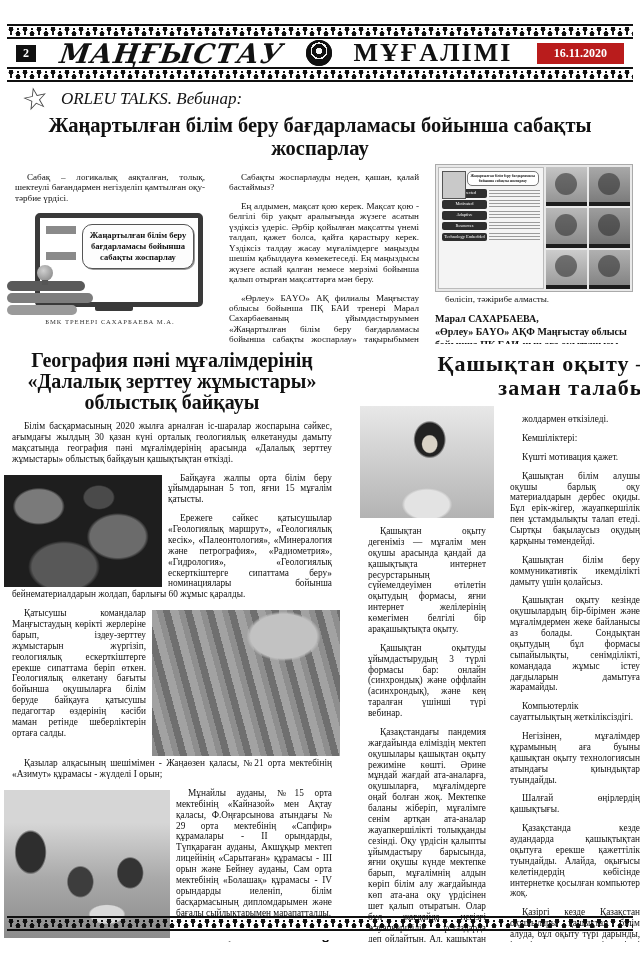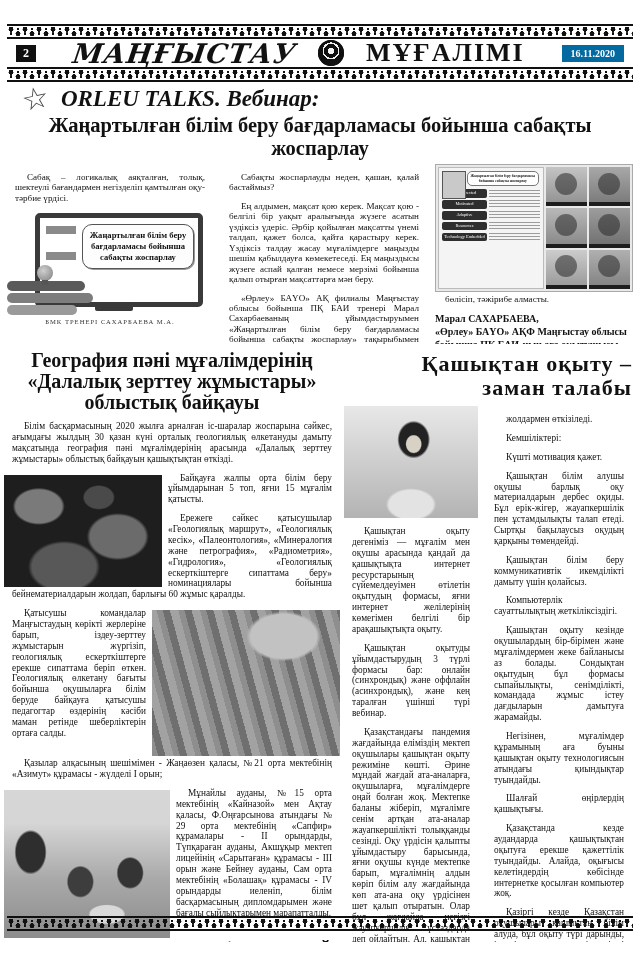--- a/index.html
+++ b/index.html
@@ -17,25 +17,25 @@
   
   .hdr{display:flex;align-items:center;height:28px;padding:0 16px;}
   .flex1{flex:1;}
   .numbox{background:#101010;color:#fff;font-weight:bold;font-size:12px;padding:1px 7px;line-height:15px;}
   .mh-script{font-style:italic;font-weight:bold;font-size:27px;letter-spacing:1px;transform:skewX(-8deg);
              font-family:"DejaVu Serif",serif;white-space:nowrap;}
   .emblem{width:26px;height:26px;border-radius:50%;margin:0 22px;
     background:radial-gradient(circle at 50% 42%, #f5f5f5 0 3px, #101010 3px 7px, #f0f0f0 7px 8.5px, #101010 8.5px 100%);
     box-shadow:inset 0 0 0 1.5px #101010;}
   .mh-bold{font-weight:bold;font-size:26px;letter-spacing:2px;white-space:nowrap;}
-  .datebox{background:#0369a1;color:#fff;font-weight:bold;font-size:10px;padding:3px 9px;}
+  .datebox{background:#b91c1c;color:#fff;font-weight:bold;font-size:12px;padding:3px 17px;}
   
   .kicker{display:flex;align-items:center;gap:12px;padding:3px 0 0 22px;height:28px;}
   .star{font-size:30px;line-height:26px;color:#444;transform:rotate(-12deg);}
-  .kicker-text{font-weight:bold;font-style:italic;font-size:23px;}
+  .kicker-text{font-weight:normal;font-style:italic;font-size:17px;}
   .lead-hl{margin:0;padding:1px 0 2px 0;text-align:center;font-size:20.5px;font-weight:bold;line-height:23px;}
   .lead-cols{display:grid;grid-template-columns:206px 206px 198px;gap:8px;padding:2px 7px 0 7px;
              height:180px;overflow:hidden;}
   .art p{margin:8px;text-indent:12px;text-align:justify;font-size:9.1px;line-height:1.15;}
   .lead-cols p{font-size:9.1px;line-height:1.15;}
   
   .illus{position:relative;height:104px;margin-top:3px;}
   .monitor{position:absolute;left:28px;top:2px;width:158px;height:84px;background:#fff;
            border:5px solid #3a3a3a;border-radius:5px;}
   .m-tab{position:absolute;left:6px;width:30px;height:8px;background:#8a8a8a;}
@@ -65,21 +65,21 @@
   .tile{position:relative;overflow:hidden;}
   .tile::before{content:"";position:absolute;left:50%;top:42%;width:22px;height:22px;margin:-11px;
                 border-radius:50%;background:rgba(40,40,40,.55);}
   .tile::after{content:"";position:absolute;left:0;right:0;bottom:0;height:4px;background:#1d1d1d;}
   .t1g{background:linear-gradient(#c4c4c4,#8f8f8f);} .t2g{background:linear-gradient(#a8a8a8,#777);}
   .t3g{background:linear-gradient(#b9b9b9,#858585);} .t4g{background:linear-gradient(#9d9d9d,#6d6d6d);}
   .t5g{background:linear-gradient(#cccccc,#969696);} .t6g{background:linear-gradient(#b0b0b0,#7f7f7f);}
   .cap-line{margin-top:2px !important;text-indent:2px !important;text-align:left;}
   .sig{margin-top:8px;text-align:left;font-weight:bold;font-size:10px;line-height:1.3;}
   
-  .main{display:grid;grid-template-columns:336px 288px;gap:4px;padding:4px 4px 0 4px;height:594px;overflow:hidden;}
+  .main{display:grid;grid-template-columns:336px 288px;gap:20px;padding:4px 4px 0 4px;height:594px;overflow:hidden;}
   .a2-hl{margin:2px 0 3px 0;text-align:center;font-weight:bold;font-size:20px;line-height:21px;}
   .a3-hl{margin:4px 0 6px 0;text-align:right;font-weight:bold;font-size:22px;line-height:24px;letter-spacing:1px;}
   .art2 p,.art3 p{font-size:9.3px;line-height:1.17;}
   .ph{background:#888;}
   .ph-cave{float:left;width:158px;height:112px;margin:2px 6px 2px 0;
     background:
       radial-gradient(ellipse 42px 30px at 22% 28%, #7a7a7a 0 55%, transparent 62%),
       radial-gradient(ellipse 50px 38px at 72% 55%, #6b6b6b 0 55%, transparent 62%),
       radial-gradient(ellipse 58px 42px at 38% 82%, #585858 0 55%, transparent 62%),
       radial-gradient(ellipse 26px 20px at 60% 20%, #4a4a4a 0 55%, transparent 62%),
@@ -248,22 +248,22 @@
           <p>Қазақстандағы пандемия жағдайында еліміздің мектеп оқушылары қашықтан оқыту режиміне көшті. Әрине мұндай жағдай ата-аналарға, оқушыларға, мұғалімдерге оңай болған жоқ. Мектепке баланы жіберіп, мұғалімге сенім артқан ата-аналар жауапкершілікті толыққанды сезінді. Оқу үрдісін қалыпты ұйымдастыру барысында, яғни оқушы күнде мектепке барып, мұғалімнің алдын көріп білім алу жағдайында көп ата-ана оқу үрдісінен шет қалып отыратын. Олар бұл жағдайда негізгі жауапкершілік ұстаздарда деп ойлайтын. Ал, қашықтан оқыту барысында ата-ана өз ұрпағының өз бетінше білім алуына тікелей жауапты екенін түсінді. Бұл жағдай ата-анаға да, оқушыға да үлкен жауапкершілік жүктеп отыр.</p>
           <p>Артықшылықтары:</p>
 
         </div>
         <div class="c-right">
           <p>жолдармен өткізіледі.</p>
           <p>Кемшіліктері:</p>
           <p>Күшті мотивация қажет.</p>
           <p>Қашықтан білім алушы оқушы барлық оқу материалдарын дербес оқиды. Бұл ерік-жігер, жауапкершілік пен ұстамдылықты талап етеді. Сыртқы бақылаусыз оқудың қарқыны төмендейді.</p>
           <p>Қашықтан білім беру коммуникативтік икемділікті дамыту үшін қолайсыз.</p>
+          <p>Қашықтан оқыту кезінде оқушылардың бір-бірімен және мұғалімдермен жеке байланысы аз болады. Сондықтан оқытудың бұл формасы сыпайылықты, сенімділікті, командада жұмыс істеу дағдыларын дамытуға жарамайды.</p>
           <p>Компьютерлік сауаттылықтың жеткіліксіздігі.</p>
-          <p>Қашықтан оқыту кезінде оқушылардың бір-бірімен және мұғалімдермен жеке байланысы аз болады. Сондықтан оқытудың бұл формасы сыпайылықты, сенімділікті, командада жұмыс істеу дағдыларын дамытуға жарамайды.</p>
           <p>Негізінен, мұғалімдер құрамының аға буыны қашықтан оқыту технологиясын атындағы қиындықтар туындайды.</p>
           <p>Шалғай өңірлердің қашықтығы.</p>
           <p>Қазақстанда кезде аудандарда қашықтықтан оқытуға ерекше қажеттілік туындайды. Алайда, оқығысы келетіндердің көбісінде интернетке қосылған компьютер жоқ.</p>
           <p>Қазіргі кезде Қазақстан оқушылары қашықтан білім алуда, бұл оқыту түрі дарынды, ізденімпаз оқушы үшін тиімді болса, ал үлгерімі мен жауапкершілігі төмен оқушы үшін біршама қиынға соғары сөзсіз...</p>
           <div class="sig3">
             <div>Анаргүл МАКСИМОВА,</div>
             <div>Үстірт орта мектебінің</div>
             <div>қазақ тілі мен әдебиеті пәні</div>
             <div>мұғалімі,</div>
             <div>Бейнеу ауданы</div>

